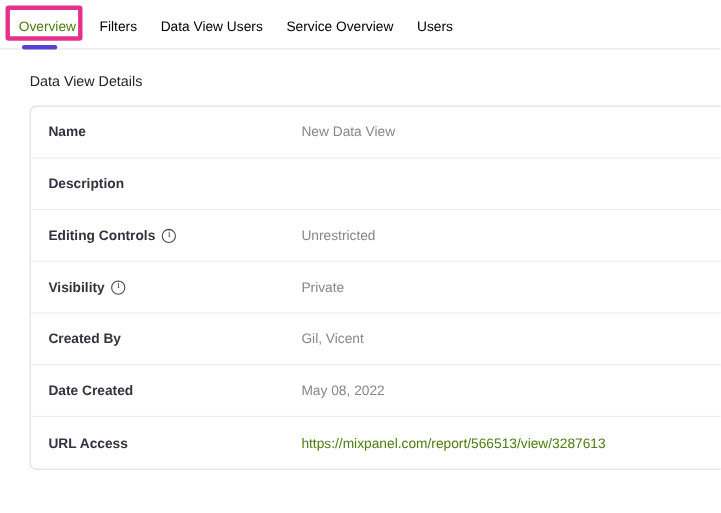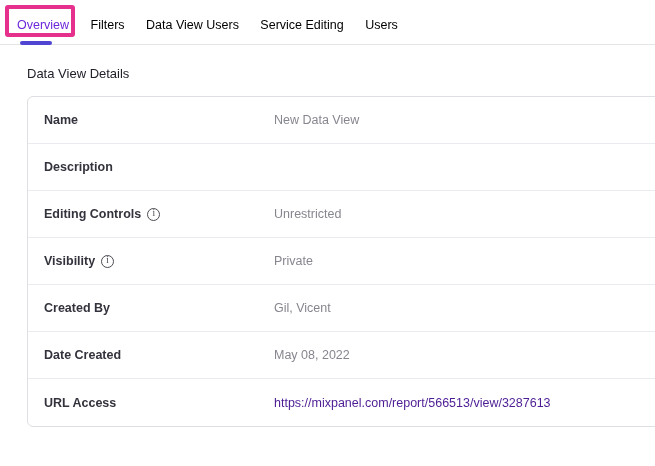--- a/index.html
+++ b/index.html
@@ -21,21 +21,21 @@
   }
   .tab {
     display: inline-block;
     margin-right: 17px;
     font-size: 12.5px;
     color: #000000;
     cursor: pointer;
     position: relative;
     z-index: 2;
   }
-  .tab.active { color: #6d28d9; text-align: right; }
+  .tab.active { color: #4d7c0f; text-align: right; }
   .tab-underline {
     position: absolute;
     left: 20px;
     top: 41px;
     width: 32px;
     height: 4px;
     border-radius: 2px;
     background: #5044d2;
     z-index: 3;
   }
@@ -80,21 +80,21 @@
     font-size: 12.5px;
     font-weight: bold;
     color: #33333d;
     flex-shrink: 0;
   }
   .value-cell {
     font-size: 12.5px;
     color: #86868f;
   }
   .value-cell a {
-    color: #4c1d95;
+    color: #4d7c0f;
     text-decoration: none;
     font-size: 12.5px;
     margin-top: 44px;
   }
   .info-icon {
     display: inline-flex;
     align-items: center;
     justify-content: center;
     width: 13px;
     height: 13px;
@@ -111,21 +111,21 @@
 </head>
 <body>
 
 <div>
 
   <div class="tabbar">
     <span class="highlight-box"></span>
     <span class="tab active">Overview</span>
     <span class="tab">Filters</span>
     <span class="tab">Data View Users</span>
-    <span class="tab">Service Editing</span>
+    <span class="tab">Service Overview</span>
     <span class="tab">Users</span>
     <span class="tab-underline"></span>
   </div>
 
   <div class="section-title">Data View Details</div>
 
   <div class="card">
 
     <div class="row">
       <div class="label-cell">

